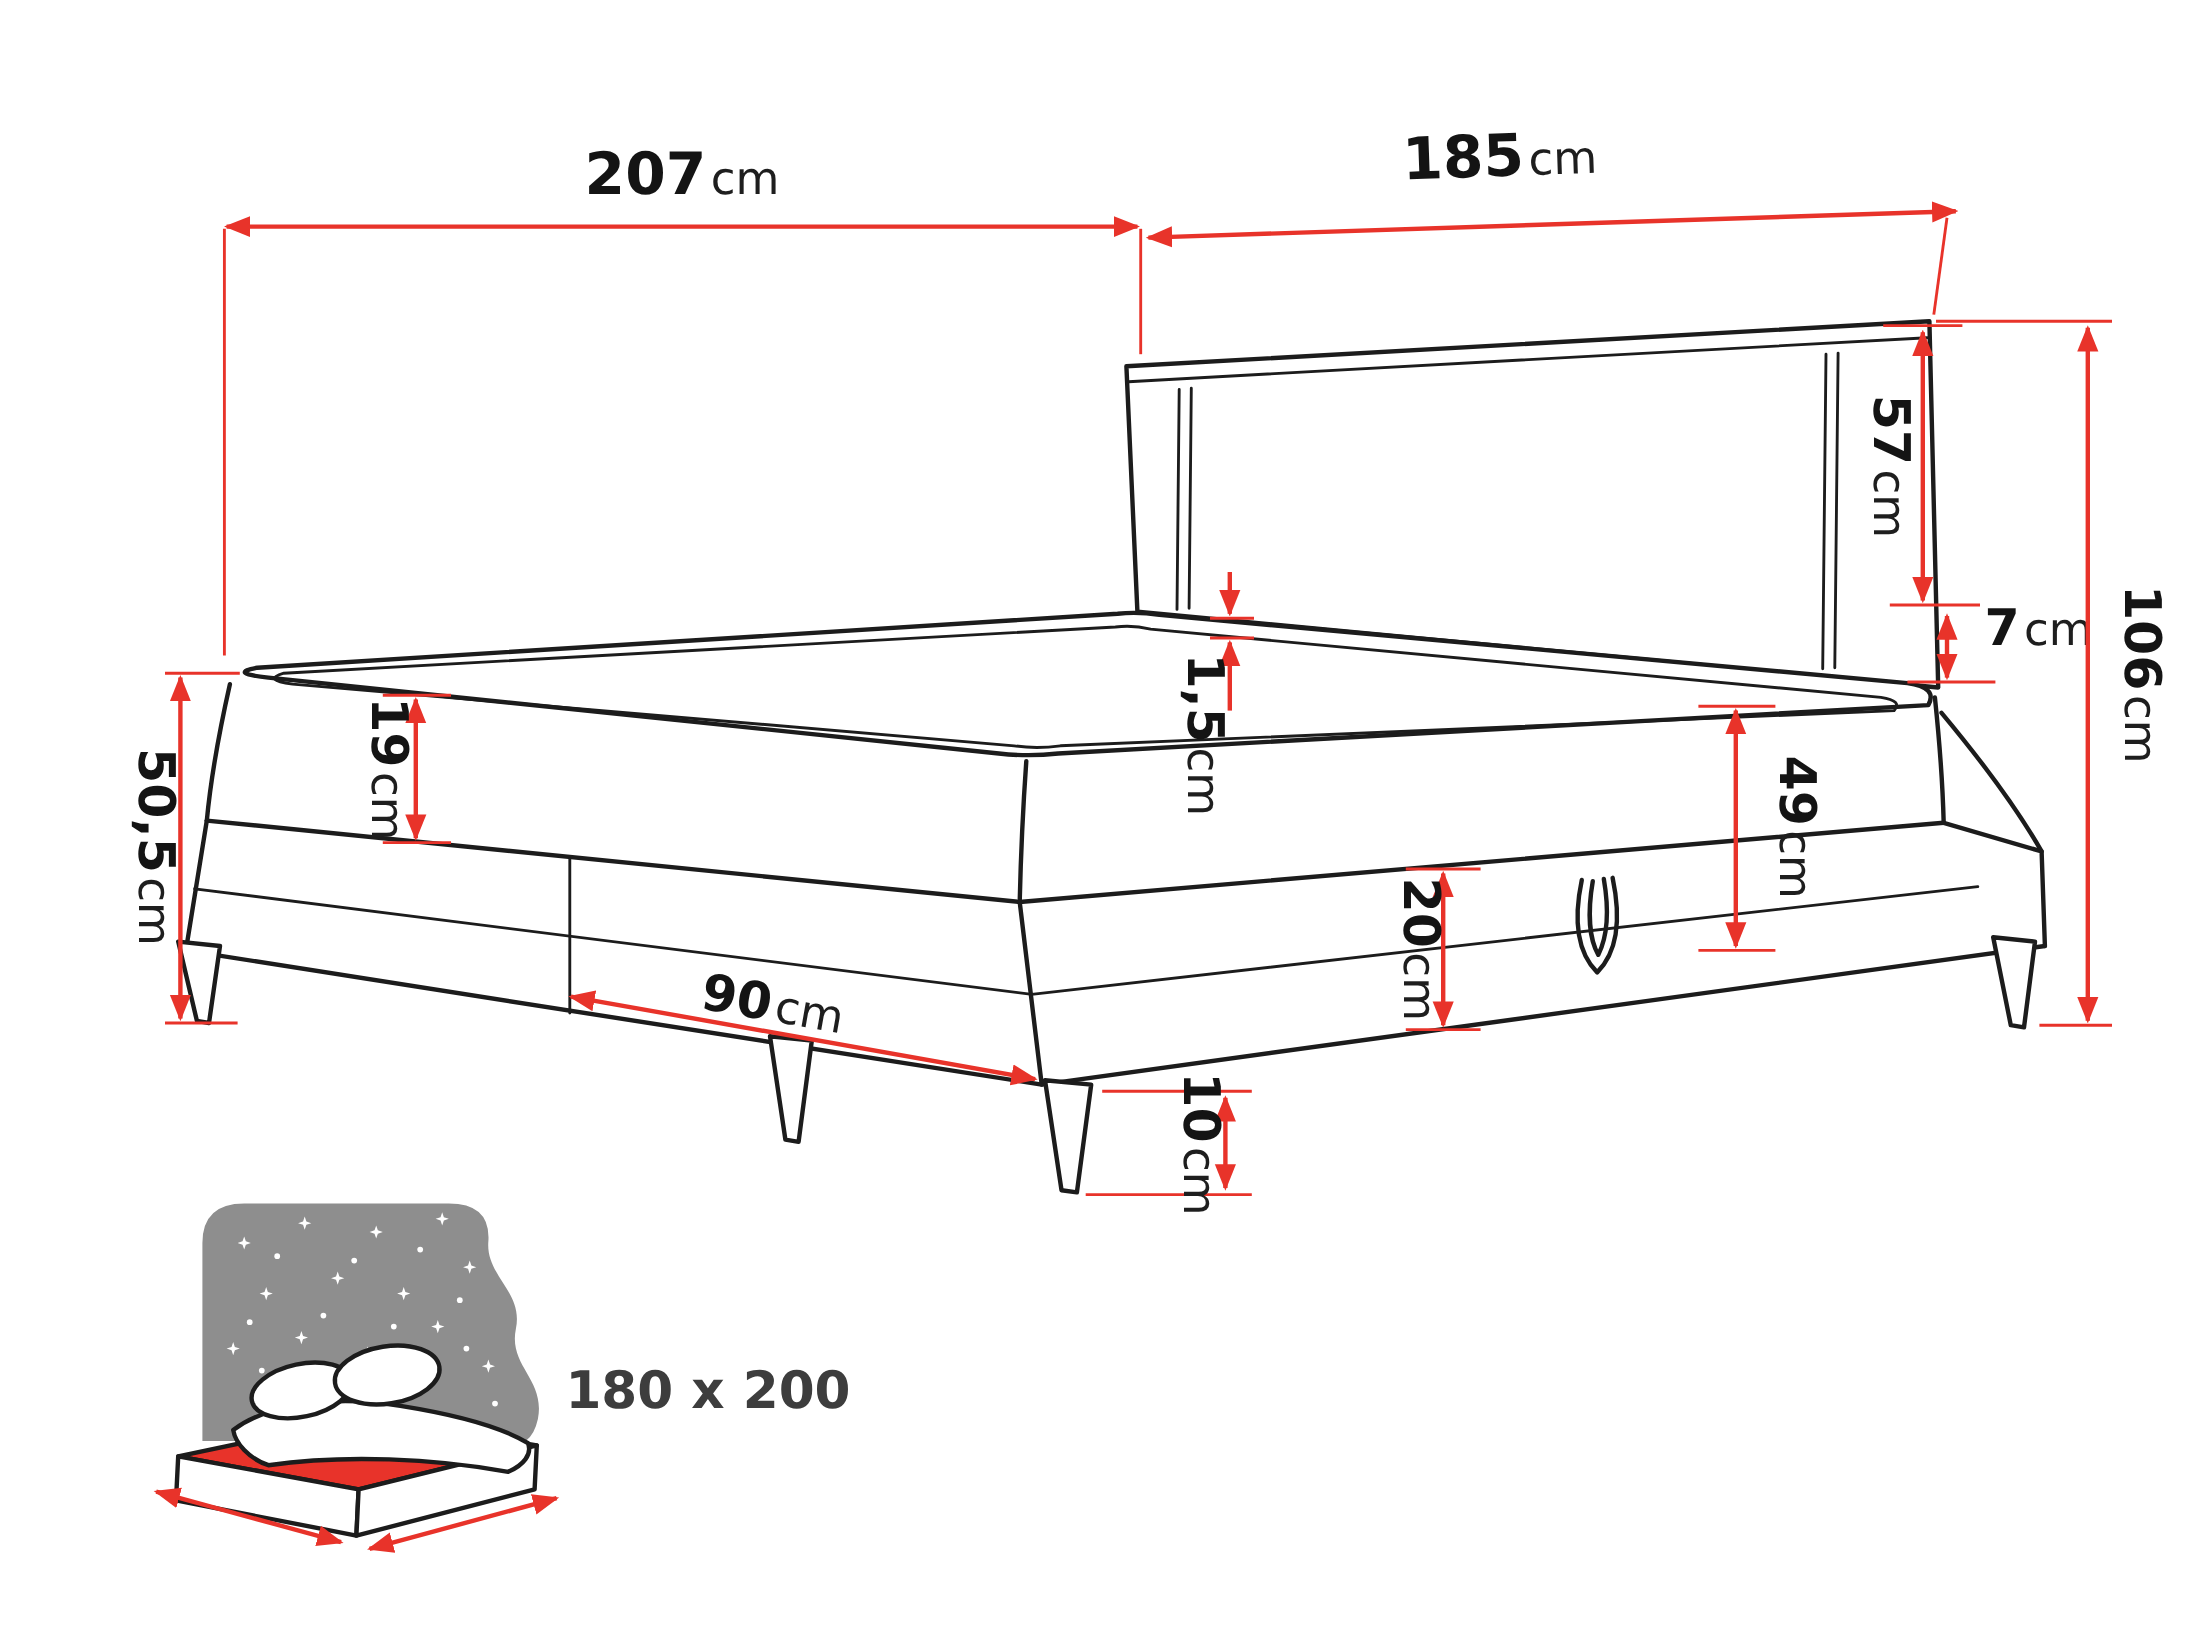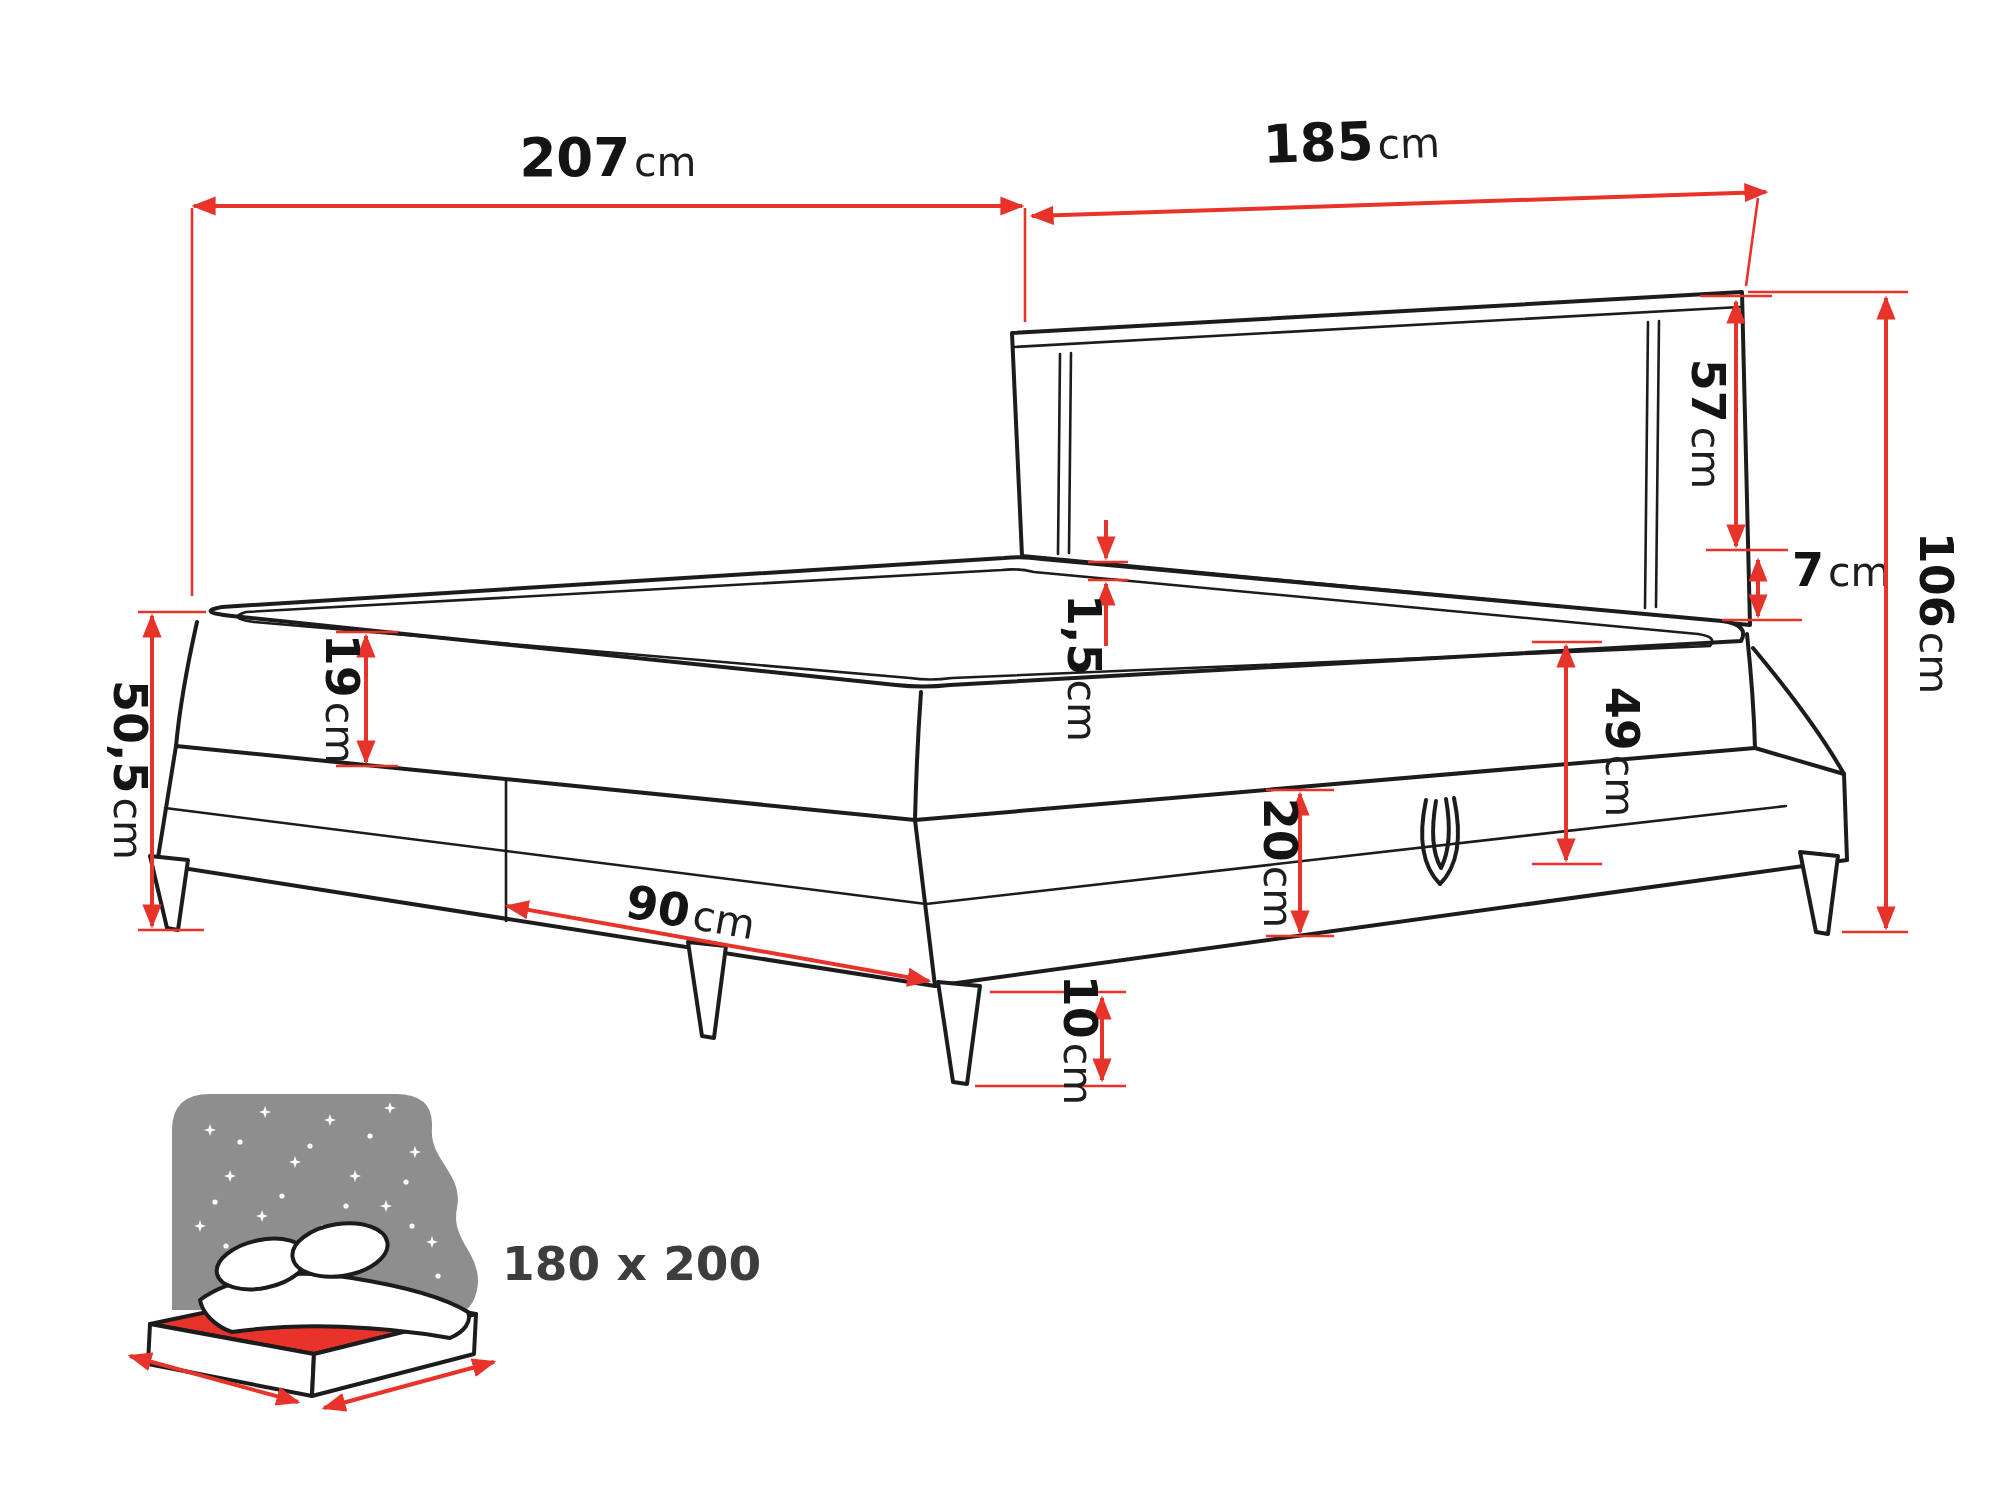--- a/index.html
+++ b/index.html
@@ -1,16 +1,16 @@
 <!DOCTYPE html>
 <html><head>
 <meta charset="utf-8">
 <style>
   html,body { margin:0; padding:0; background:#ffffff; }
-  .stage { width:1981px; height:1500px; position:relative; background:#fff; }
+  .stage { width:1981px; height:1500px; position:relative; background:#fff;padding-left:12px; }
   svg { display:block; }
 
   
   .ol      { fill:none; stroke:#1c1c1c; stroke-width:4;   stroke-linejoin:round; stroke-linecap:round; }
   .ol-fill { fill:#ffffff; stroke:#1c1c1c; stroke-width:4; stroke-linejoin:round; stroke-linecap:round; }
   .seam    { fill:none; stroke:#1c1c1c; stroke-width:2.6; stroke-linecap:round; }
 
   
   .dim  { stroke:#e8332a; stroke-width:4;   fill:none; }
   .tick { stroke:#e8332a; stroke-width:2.6; fill:none; }

